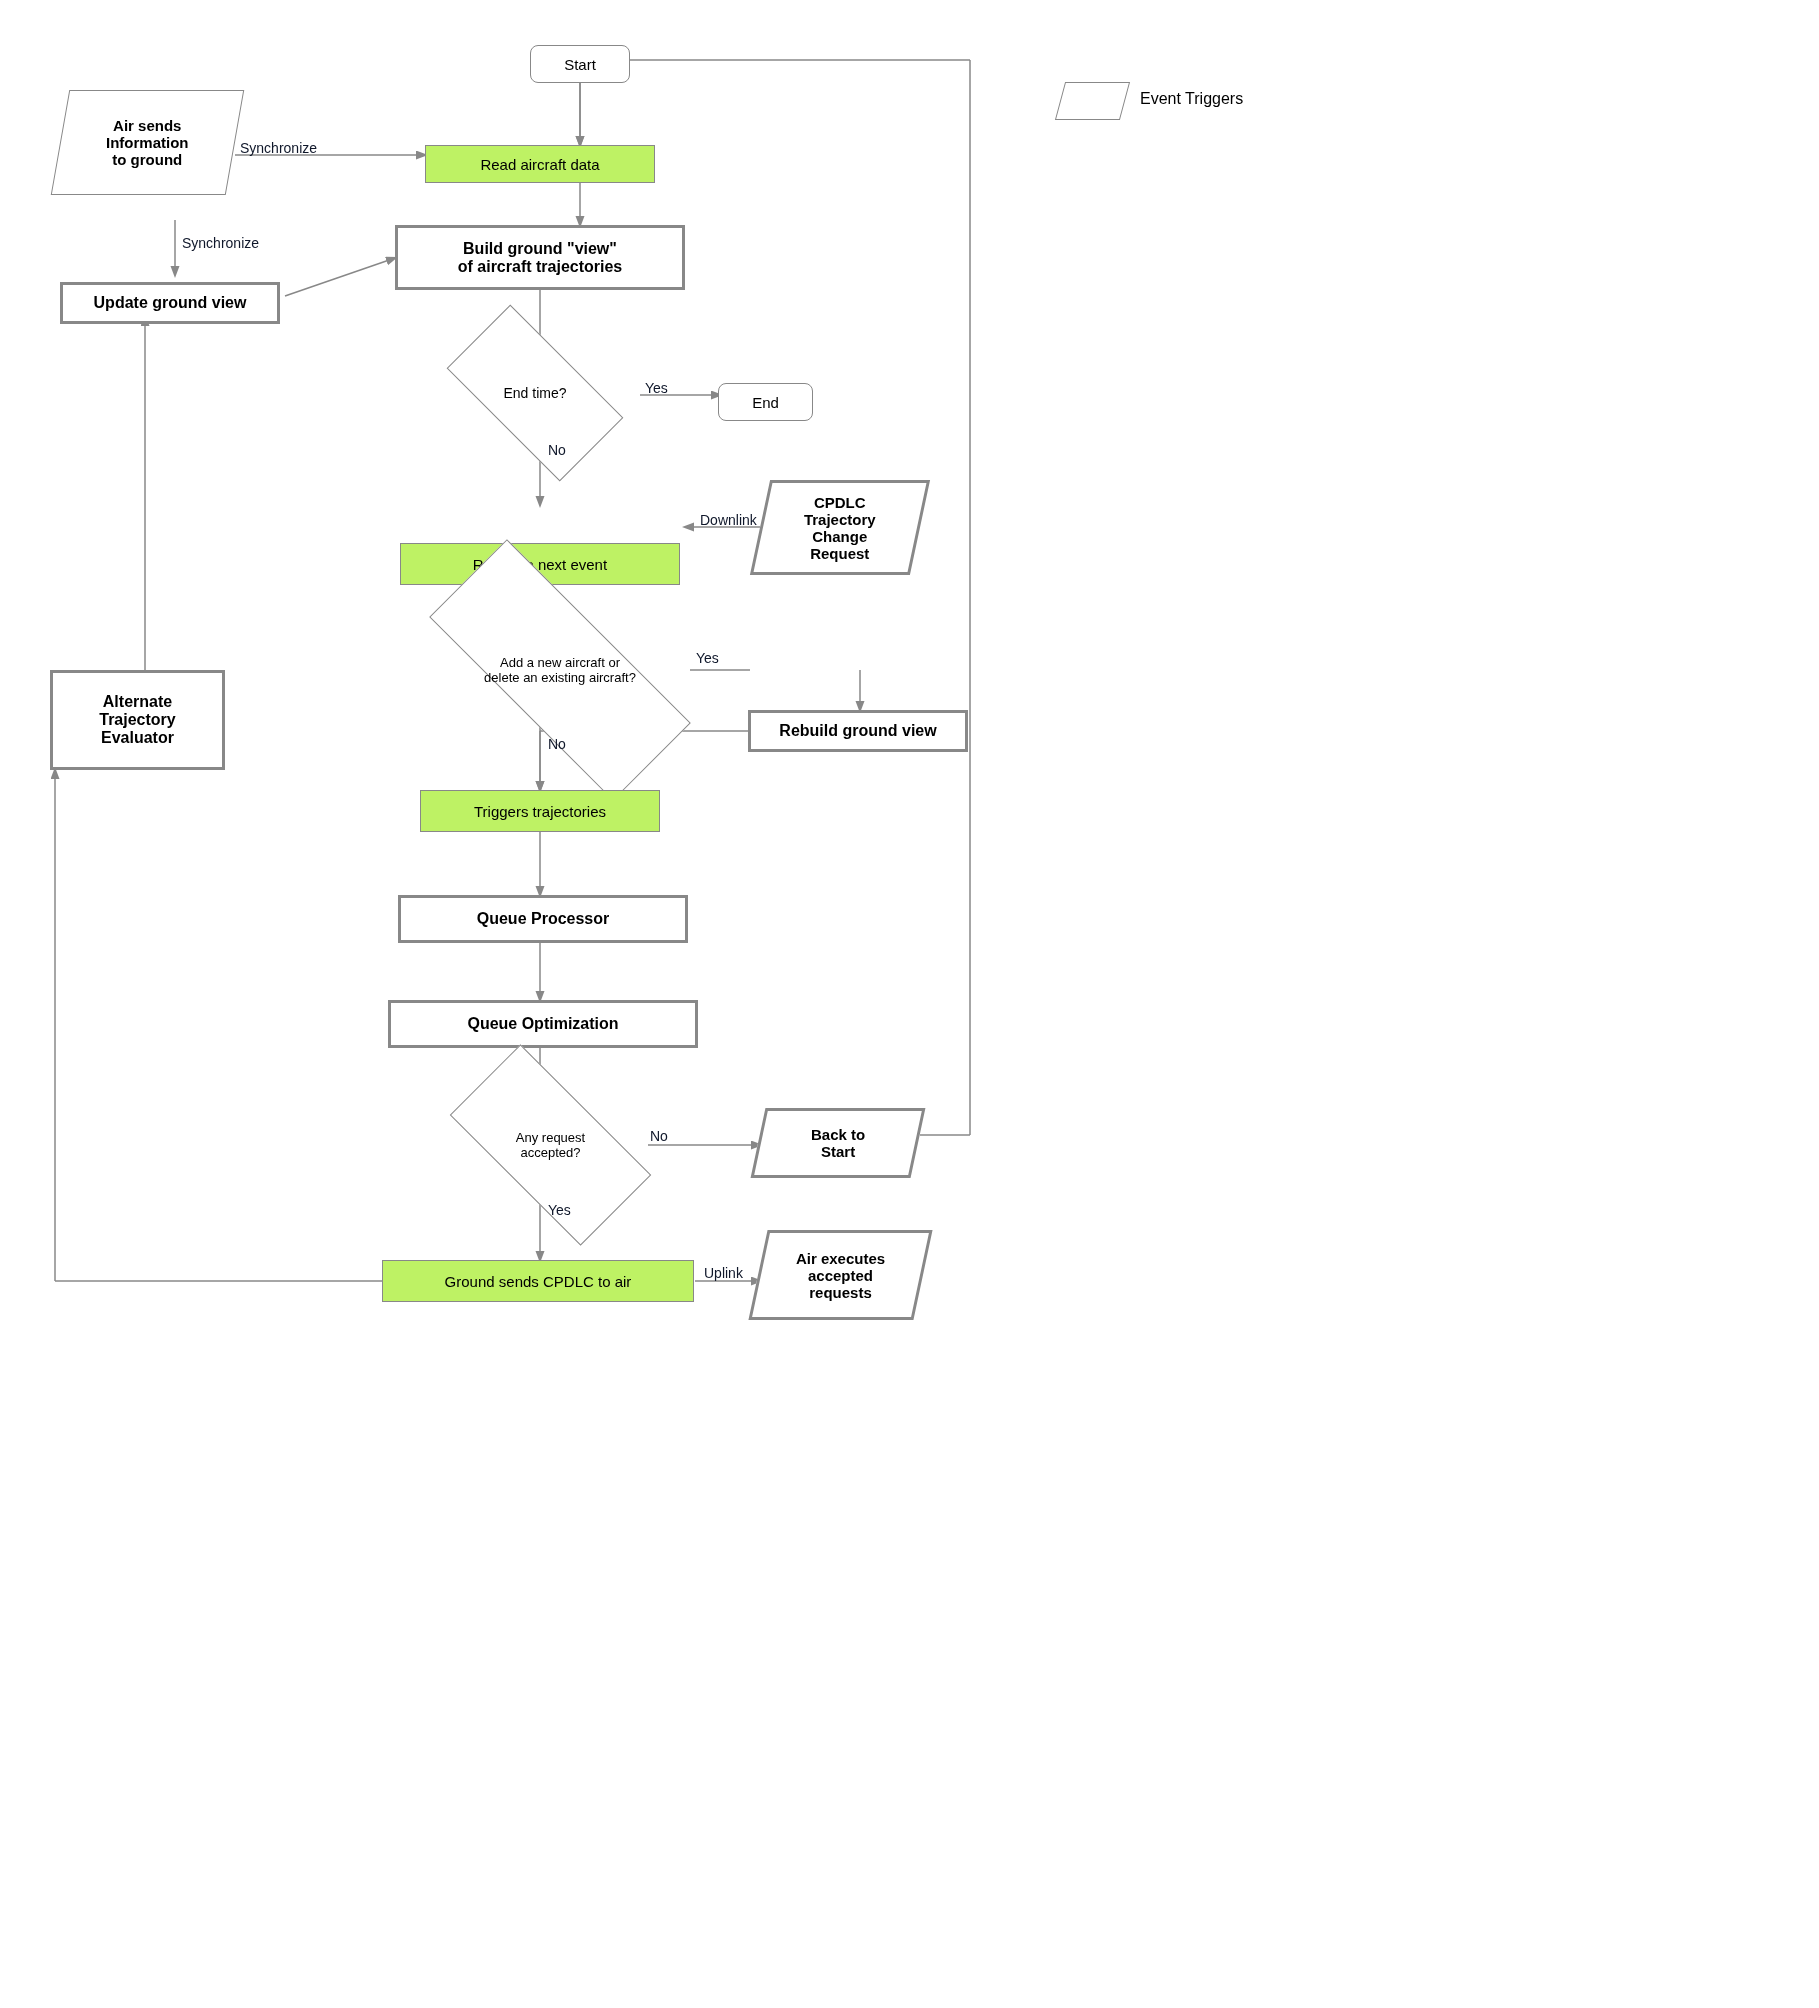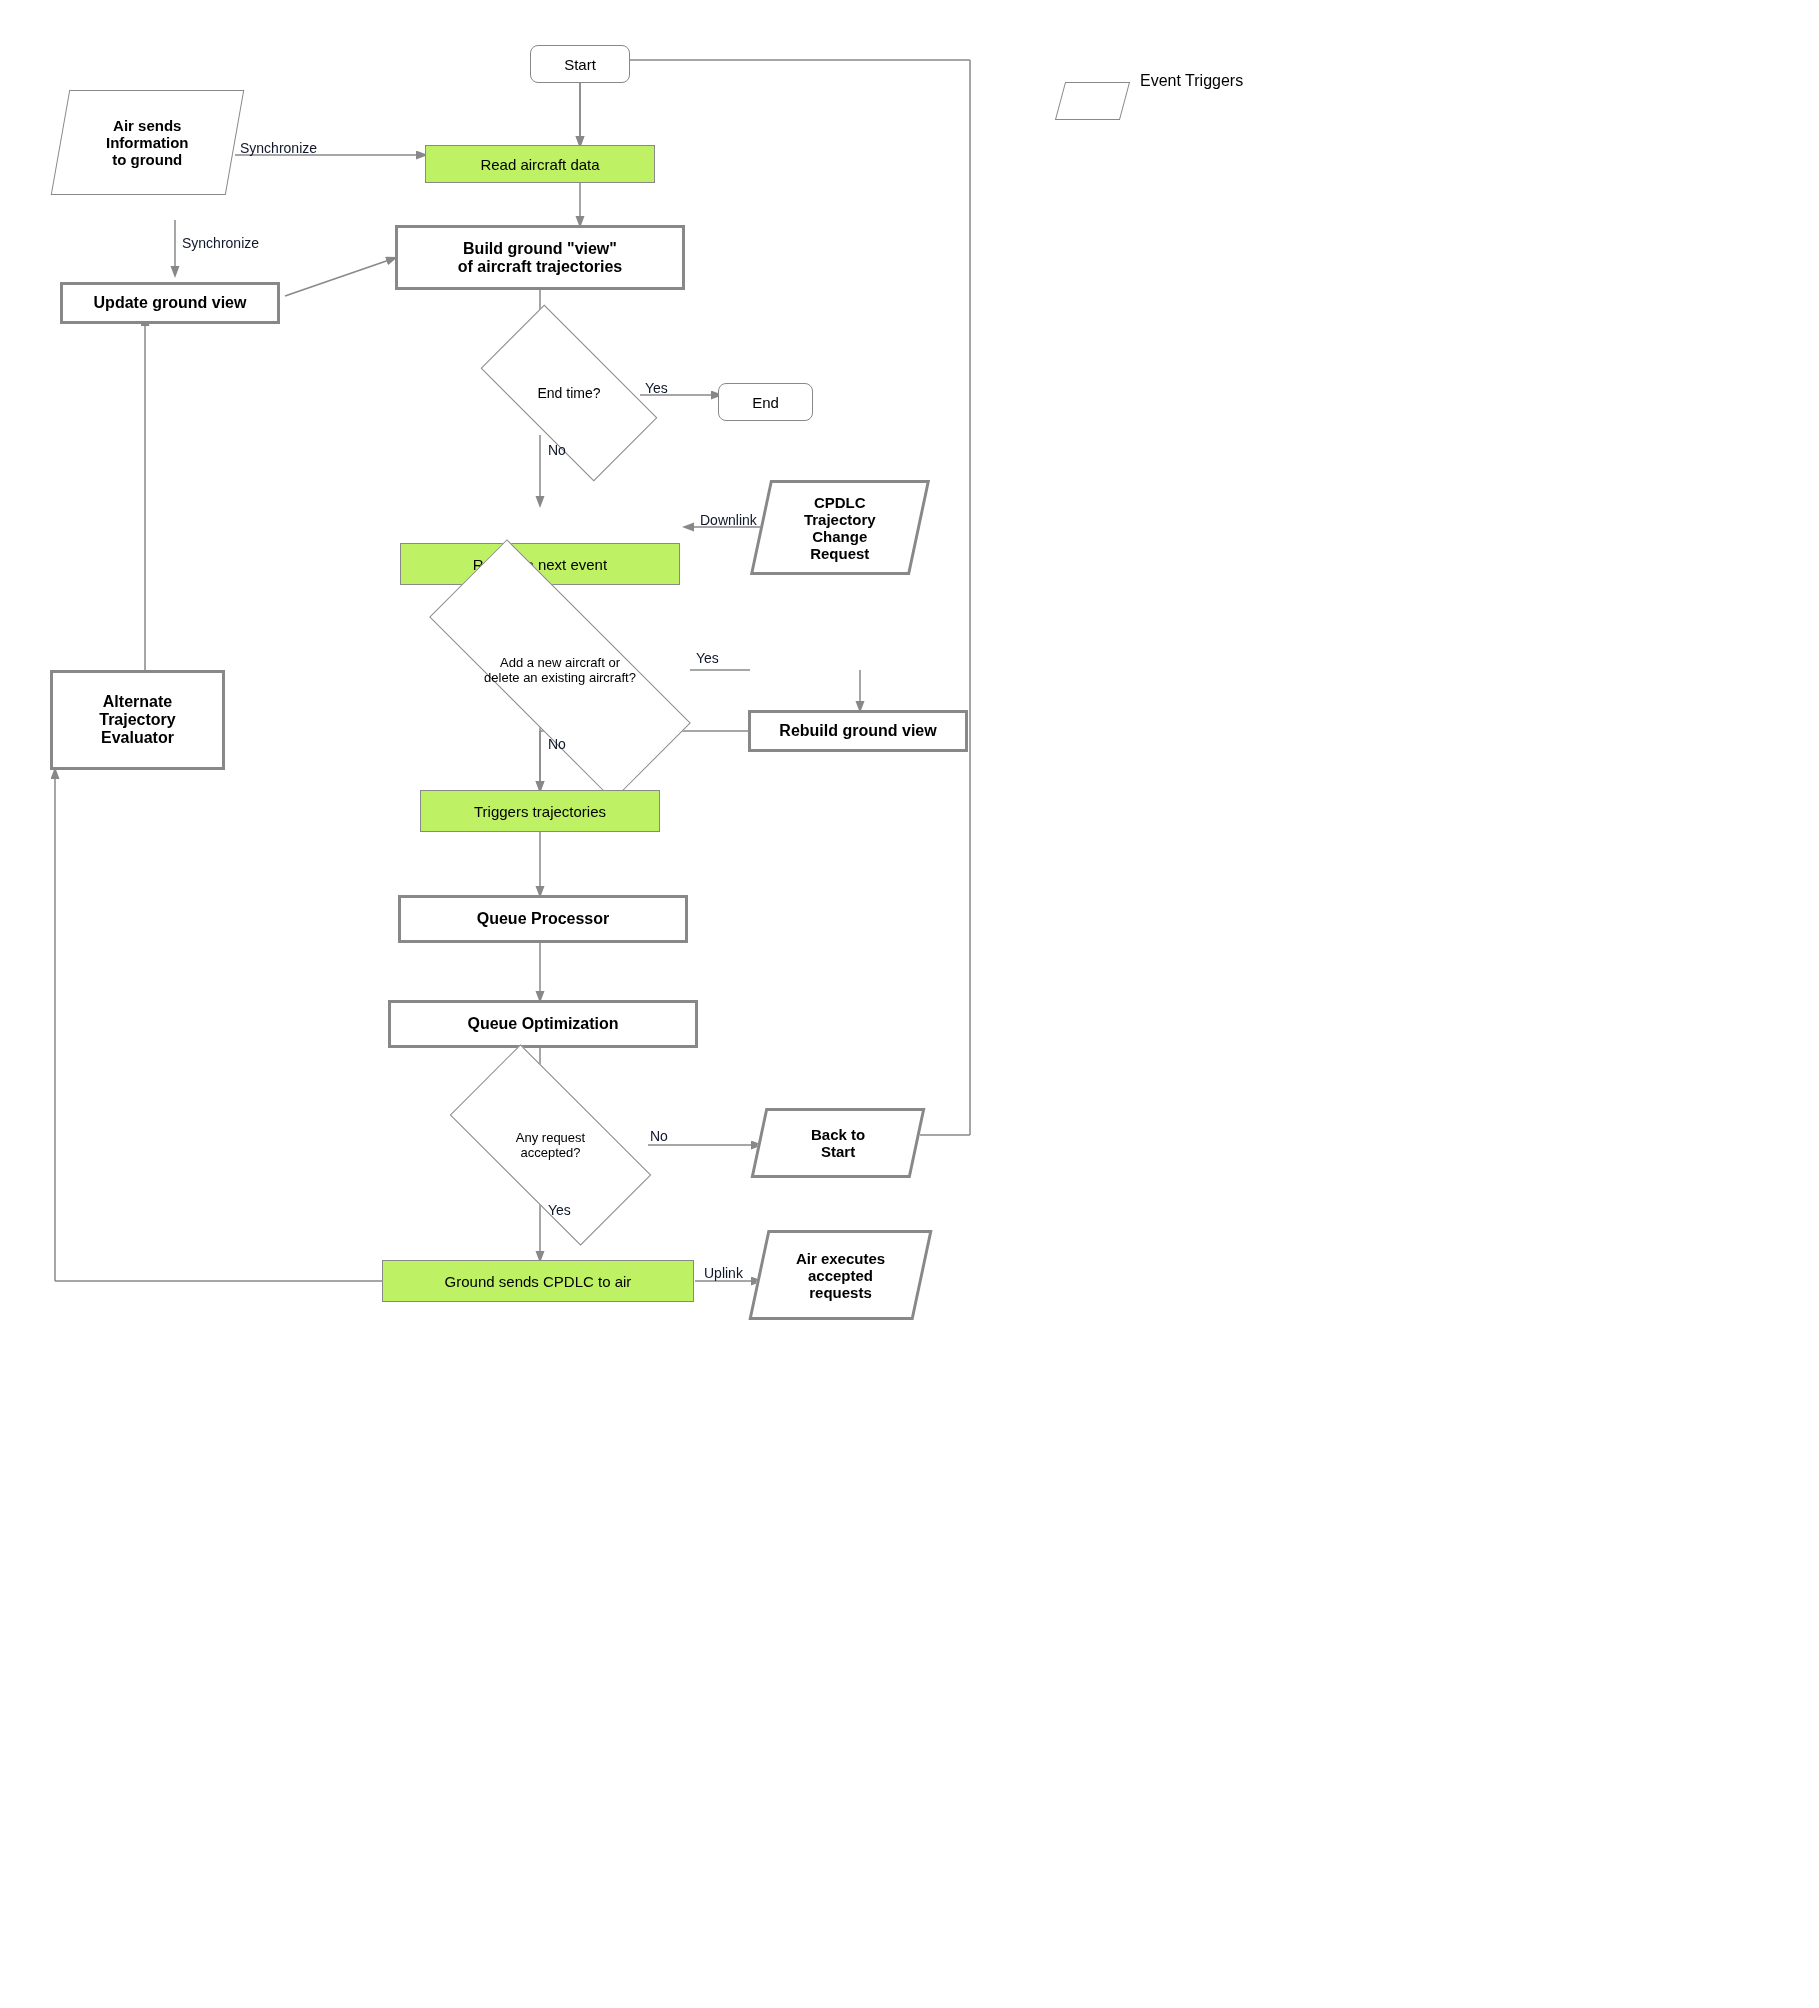--- a/index.html
+++ b/index.html
@@ -173,21 +173,21 @@
 
   <div class="box-rect" style="left:425px; top:145px; width:230px; height:38px;">
     <span>Read aircraft data</span>
   </div>
 
   <div class="box-rect-bold" style="left:395px; top:225px; width:290px; height:65px;">
     <span style="white-space:pre-line;">Build ground "view"
 of aircraft trajectories</span>
   </div>
 
-  <div class="box-diamond" style="left:489px; top:348px; width:160px; height:90px;">
+  <div class="box-diamond" style="left:455px; top:348px; width:160px; height:90px;">
     <div class="diamond-inner"></div>
     <span class="diamond-text">End time?</span>
   </div>
 
   <div class="box-rounded" style="left:718px; top:383px; width:95px; height:38px;">
     <span>End</span>
   </div>
 
   <div class="box-rect" style="left:400px; top:505px; width:280px; height:42px;margin-top:38px;">
     <span>Read the next event</span>
@@ -254,21 +254,21 @@
   </div>
 
   <div class="box-rect-bold" style="left:50px; top:670px; width:175px; height:100px;">
     <span style="white-space:pre-line; text-align:center;">Alternate
 Trajectory
 Evaluator</span>
   </div>
 
   <div style="position:absolute; left:1060px; top:82px; width:65px; height:38px; border:1.5px solid #888; background:#fff; transform:skewX(-15deg);"></div>
 
-  <div style="position:absolute; left:1140px; top:72px; font-size:16px; color:#000;">
+  <div style="position:absolute; left:1140px; top:90px; font-size:16px; color:#000;">
     <span>Event Triggers</span>
   </div>
 
   <div class="label-text" style="left:240px; top:140px;">
     <span>Synchronize</span>
   </div>
   <div class="label-text" style="left:182px; top:235px;">
     <span>Synchronize</span>
   </div>
   <div class="label-text" style="left:645px; top:380px;">

